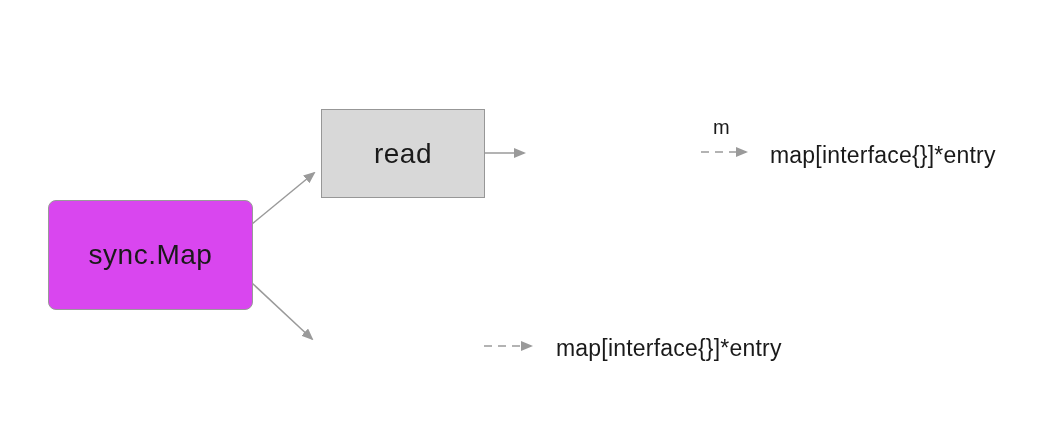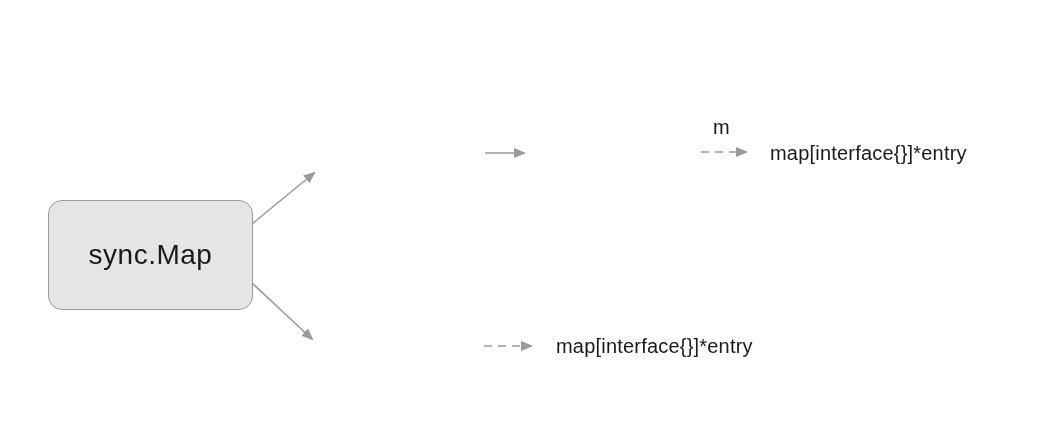--- a/index.html
+++ b/index.html
@@ -30,34 +30,34 @@
     box-sizing: border-box;
     color: #1a1a1a;
     font-size: 28px;
     letter-spacing: 0.5px;
   }
   .node-rect {
     background: #d8d8d8;
     border: 1.5px solid #979797;
   }
   .node-rounded {
-    background: #e5e5e5;
+    background: #d946ef;
     border: 1.5px solid #9a9a9a;
-    border-radius: 14px;
+    border-radius: 8px;
   }
   .edge-label {
     position: absolute;
     color: #1a1a1a;
     white-space: nowrap;
   }
   .label-m {
     font-size: 20px;
   }
   .label-entry {
-    font-size: 20px;
+    font-size: 23px;
     letter-spacing: 0.2px;
   }
 </style>
 </head>
 <body>
 
 <div class="canvas">
 
   <svg class="arrows" viewBox="0 0 1058 428" aria-hidden="true">
     <defs>
@@ -74,20 +74,23 @@
 
     <line x1="701" y1="152" x2="746" y2="152" stroke="#9a9a9a" stroke-width="1.5" stroke-dasharray="8 6" marker-end="url(#arrowhead)"></line>
 
     <line x1="484" y1="346" x2="531" y2="346" stroke="#9a9a9a" stroke-width="1.5" stroke-dasharray="8 6" marker-end="url(#arrowhead)"></line>
   </svg>
 
   <div class="node node-rounded" style="left:48px; top:200px; width:205px; height:110px;">
     <span>sync.Map</span>
   </div>
 
+  <div class="node node-rect" style="left:321px; top:109px; width:164px; height:89px;">
+    <span>read</span>
+  </div>
 
 
 
   <div class="edge-label label-m" style="left:713px; top:116px;">m</div>
 
   <div class="edge-label label-entry" style="left:770px; top:142px;">map[interface{}]*entry</div>
 
   <div class="edge-label label-entry" style="left:556px; top:335px;">map[interface{}]*entry</div>
 
 </div>

